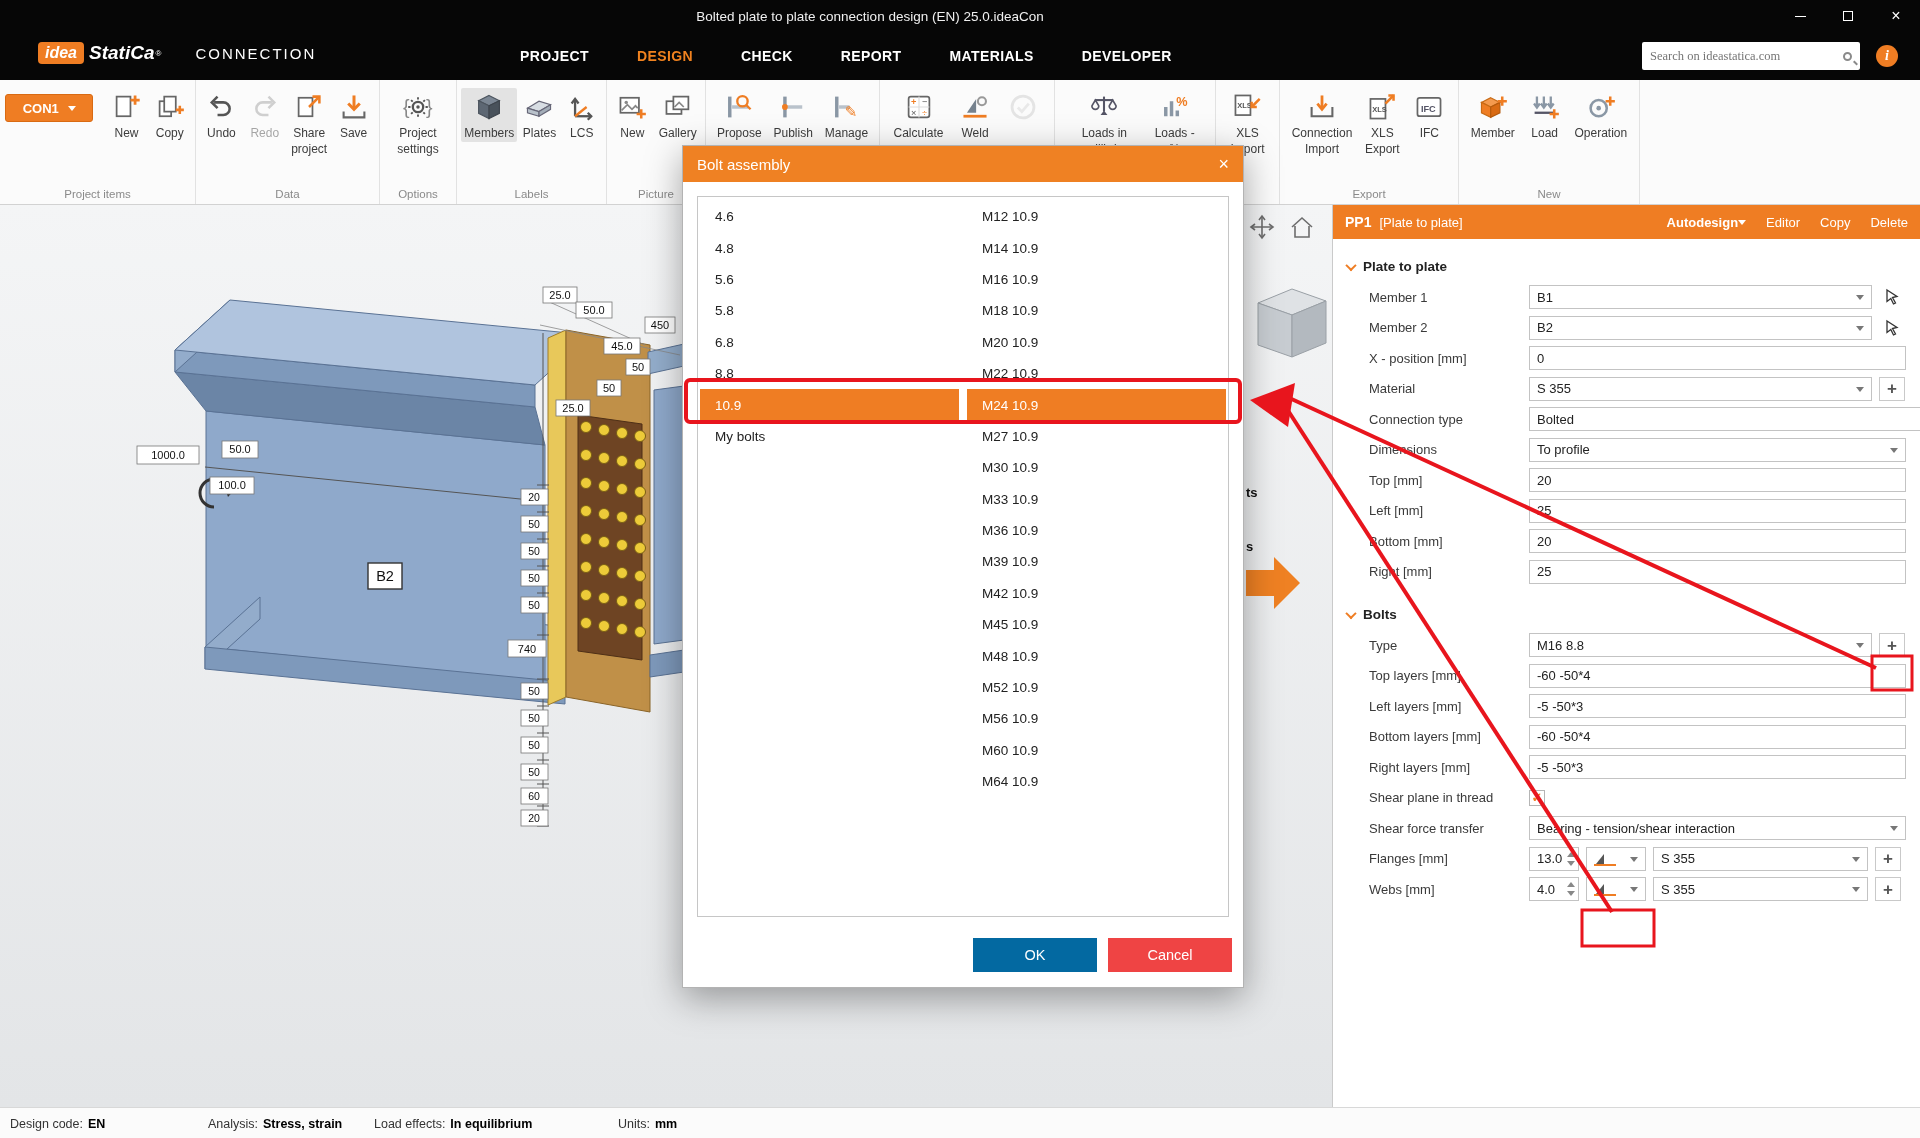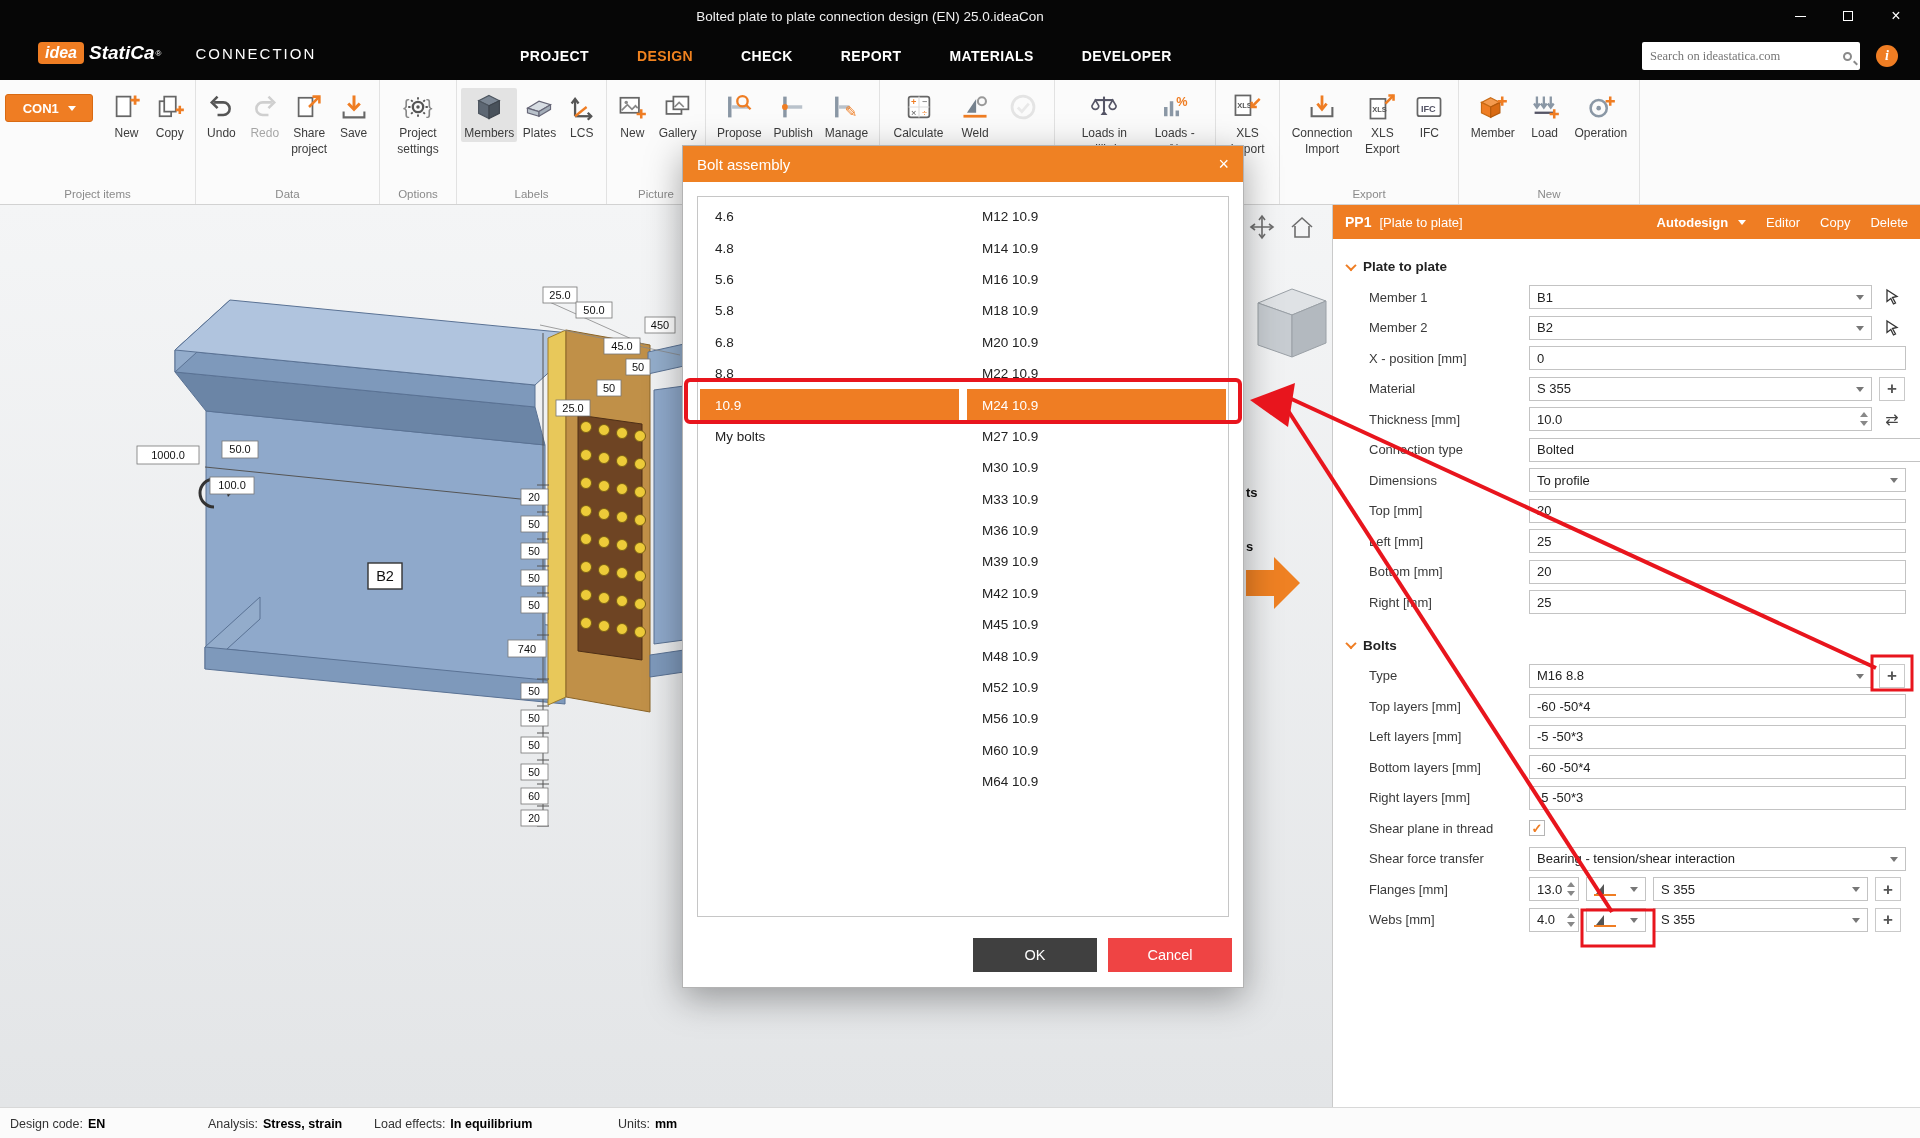--- a/index.html
+++ b/index.html
@@ -45,21 +45,21 @@
 
 
 .viewport{position:absolute;left:0;top:205px;width:1332px;height:902px;background:linear-gradient(180deg,#f4f5f6 0%,#e3e5e7 100%);z-index:1;overflow:hidden}
 
 
 .panel{position:absolute;left:1332px;top:205px;width:588px;height:902px;background:#fff;border-left:1px solid #cacaca;z-index:10}
 .phead{height:34px;background:#ef7d23;color:#fff;display:flex;align-items:center;padding:0 12px;font-size:13px}
 .pp-id{font-weight:700;font-size:14px}
 .pp-type{margin-left:8px}
 .ph-right{margin-left:auto;display:flex;align-items:center;gap:20px}
-.ph-item{display:flex;align-items:center;gap:10px;cursor:default}
+.ph-item{display:flex;align-items:center;gap:0;cursor:default}
 .ph-item.bold{font-weight:700}
 .sech{display:flex;align-items:center;gap:8px;padding:12px 0 8px 14px;font-weight:700;font-size:13.5px;color:#222;margin-top:8px}
 .sech:first-of-type{margin-top:4px}
 .sechev{width:8px;height:8px;border-left:2px solid #ef7d23;border-bottom:2px solid #ef7d23;transform:rotate(-45deg) translate(1px,-1px)}
 .prow{position:relative;height:30.5px;padding-left:36px;display:flex;align-items:center}
 .plabel{font-size:13px;color:#3a3a3a}
 .pctl{position:absolute;left:196px;top:50%;transform:translateY(-50%);display:flex;align-items:center;gap:7px}
 .dd{height:24px;border:1px solid #c3c3c3;background:#fff;display:flex;align-items:center;padding:0 22px 0 7px;font-size:13px;color:#222;position:relative}
 .dd::after{content:"";position:absolute;right:7px;top:9px;border-left:4px solid transparent;border-right:4px solid transparent;border-top:5px solid #777}
 .tinput{height:24px;border:1px solid #c3c3c3;background:#fff;font-size:13px;color:#222;padding:0 7px;font-family:"Liberation Sans",sans-serif}
@@ -76,21 +76,21 @@
 
 
 .dialog{position:absolute;left:682px;top:145px;width:562px;height:843px;background:#fff;border:1px solid #b3b3b3;box-shadow:0 10px 34px rgba(0,0,0,.35);z-index:40}
 .dtitle{height:36px;background:#ef8123;color:#fff;display:flex;align-items:center;padding:0 14px;font-size:15px}
 .dclose{margin-left:auto;font-size:18px;line-height:1;cursor:default}
 .dlist{position:absolute;left:14px;top:50px;right:14px;bottom:70px;border:1px solid #c6c6c6;background:#fff;display:flex;gap:8px;padding:4px 2px;overflow:hidden}
 .dcol{flex:1;display:flex;flex-direction:column}
 .drow{height:31.4px;flex:none;display:flex;align-items:center;padding-left:15px;font-size:13.5px;color:#222}
 .drow.sel{background:#ef7d23;color:#fff}
 .dbtn{position:absolute;bottom:15px;width:124px;height:34px;display:flex;align-items:center;justify-content:center;color:#fff;font-size:14.5px;cursor:default}
-.dbtn.ok{right:146px;background:#404040}
+.dbtn.ok{right:146px;background:#0369a1}
 .dbtn.cancel{right:11px;background:#ef4444}
 
 
 .statusbar{position:absolute;left:0;top:1107px;width:1920px;height:31px;background:#fbfbfb;border-top:1px solid #d8d8d8;font-size:12.5px;z-index:15}
 .sitem{position:absolute;top:0;height:31px;display:flex;align-items:center;gap:5px;color:#333}
 .sitem b{color:#000}
 
 
 .annot{position:absolute;left:0;top:0;width:1920px;height:1138px;z-index:60;pointer-events:none}
 
@@ -676,33 +676,20 @@
     <div class="prow">
       <span class="plabel">Material</span>
       <span class="pctl">
         <span class="dd" style="width:343px">
             <span>S 355</span>
           </span>
         <span class="plusbtn">+</span>
       </span>
     </div>
     <div class="prow">
-      <span class="plabel">Thickness [mm]</span>
-      <span class="pctl">
-        <span class="spinbox" style="width:343px">
-            <input value="10.0" style="">
-            <span class="spinarr">
-              <i class="up"></i>
-              <i class="dn"></i>
-            </span>
-          </span>
-        <span class="xicon">⇄</span>
-      </span>
-    </div>
-    <div class="prow">
       <span class="plabel">Connection type</span>
       <span class="pctl">
           <span class="dd" style="width:436px">
             <span>Bolted</span>
           </span>
         </span>
     </div>
     <div class="prow">
       <span class="plabel">Dimensions</span>
       <span class="pctl">

